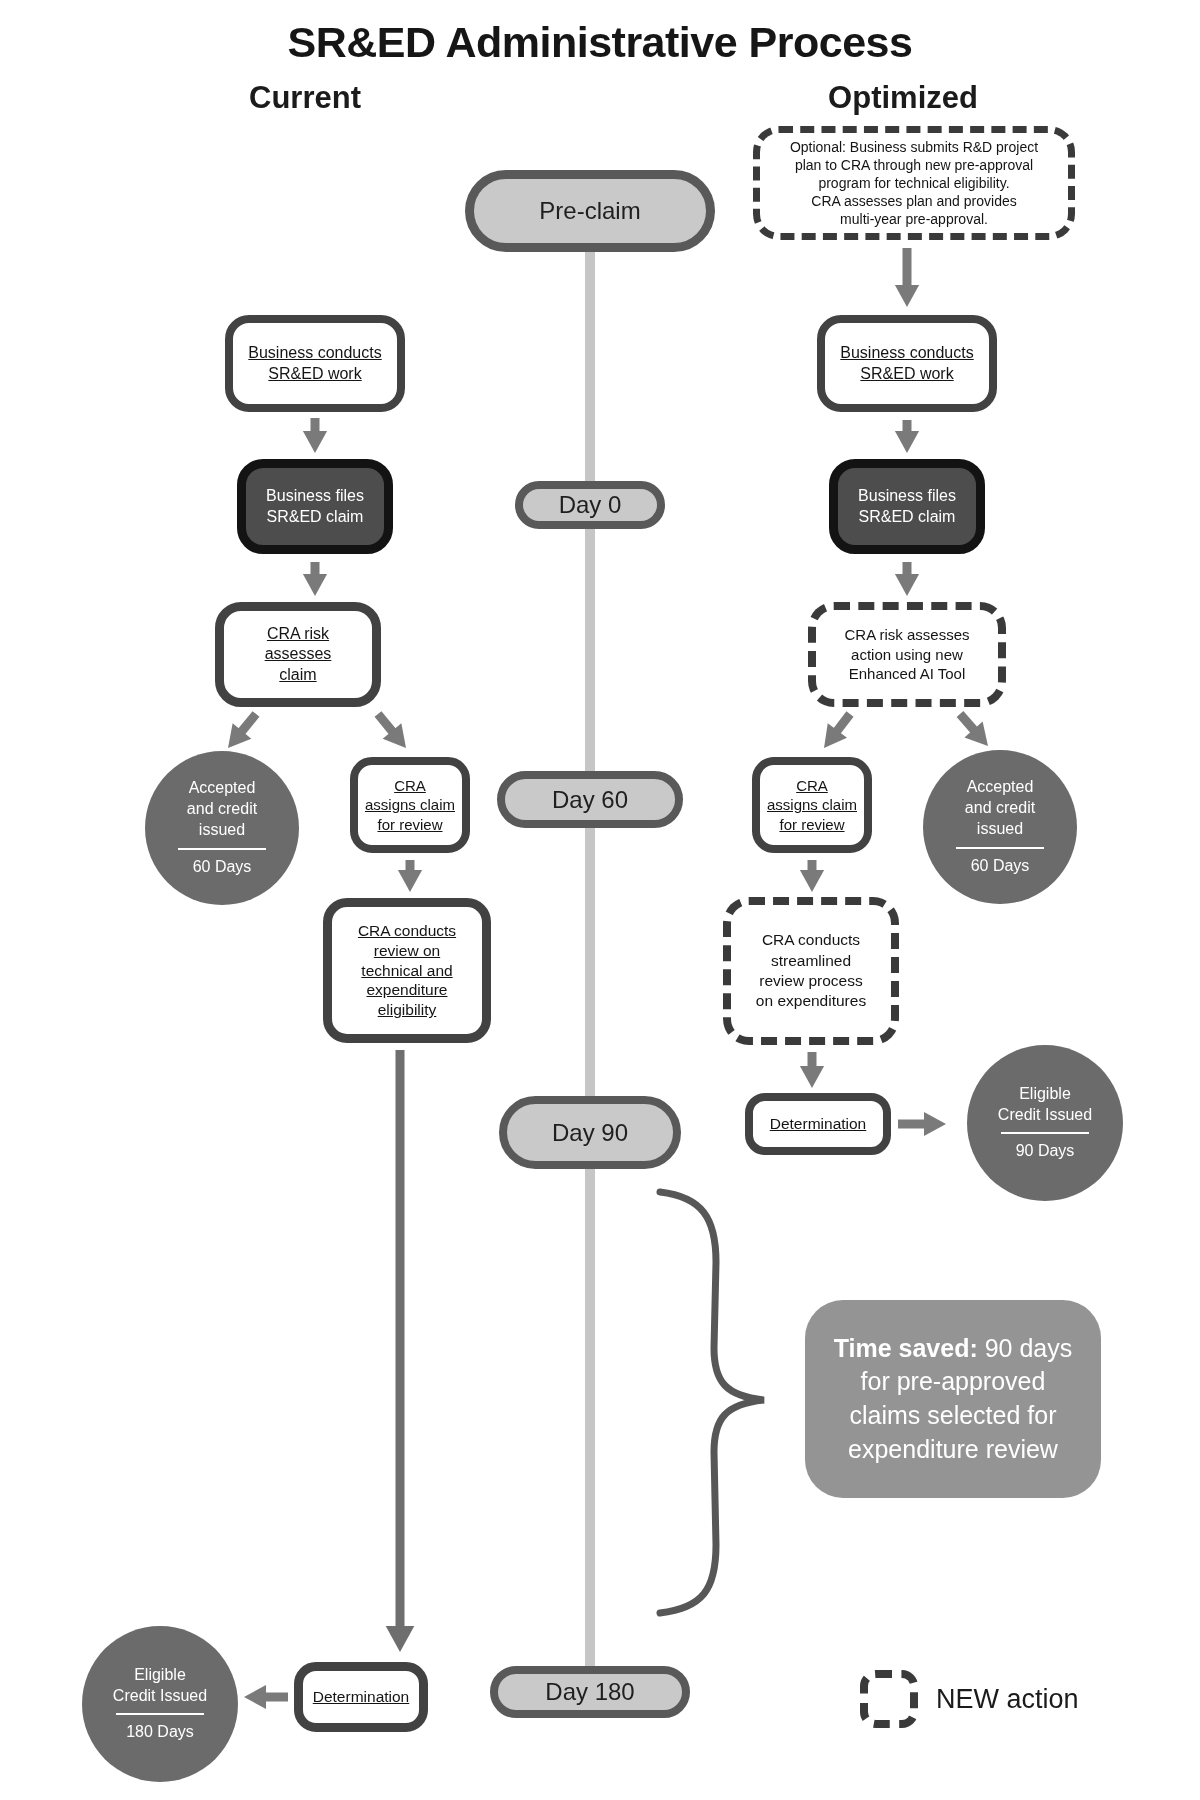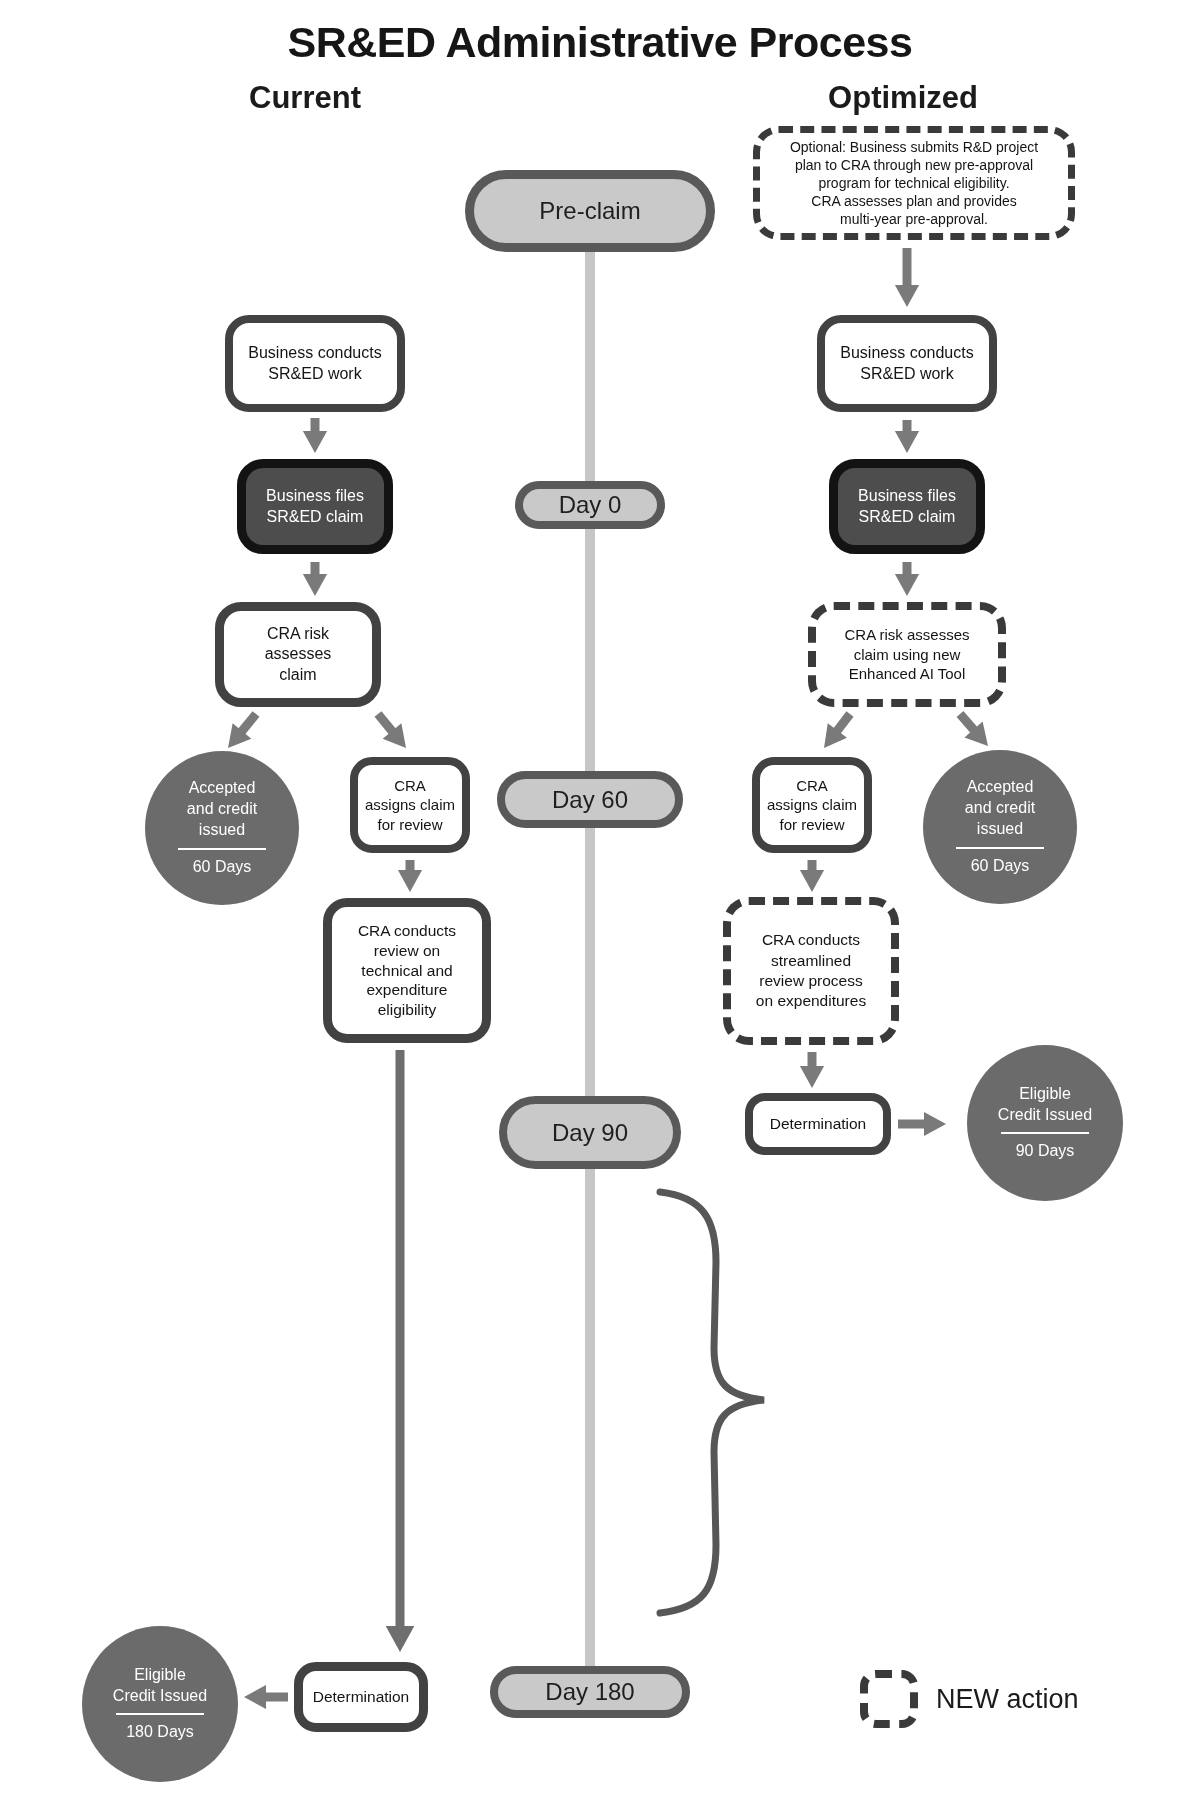--- a/index.html
+++ b/index.html
@@ -13,21 +13,21 @@
   .pre{white-space:pre-line;}
   .title{font-size:43px;font-weight:bold;letter-spacing:-0.5px;color:#161616;}
   .colhdr{font-size:31px;font-weight:bold;color:#1b1b1b;}
   .pill{
     background:#c9c9c9;border:8px solid #595959;border-radius:40px;
     font-size:24px;font-weight:500;color:#1f1f1f;
   }
   .pill-big{border-width:9px;border-radius:42px;}
   .node{
     background:#ffffff;border:8px solid #424242;border-radius:24px;
-    font-size:16px;line-height:1.28;color:#141414;padding:4px;
+    font-size:16px;line-height:1.28;color:#141414;padding:4px;text-decoration:underline;
   }
   .node-thick{border-width:9px;}
   .node-dark{
     background:#4d4d4d;border:9px solid #131313;border-radius:26px;color:#ffffff;
   }
   .node-dashed{
     background:#ffffff;border:8px dashed #3a3a3a;border-radius:26px;color:#141414;
   }
   .circle{
     background:#6b6b6b;border-radius:50%;color:#ffffff;
@@ -178,21 +178,21 @@
   <div class="abs node center-text" style="left:817px;top:315px;width:180px;height:97px;">
     <span class="pre">Business conducts
 SR&amp;ED work</span>
   </div>
   <div class="abs node-dark center-text" style="position:absolute;box-sizing:border-box;left:829px;top:459px;width:156px;height:95px;font-size:16px;line-height:1.28;">
     <span class="pre">Business files
 SR&amp;ED claim</span>
   </div>
   <div class="abs node-dashed center-text" style="position:absolute;box-sizing:border-box;left:808px;top:602px;width:198px;height:105px;font-size:15px;line-height:1.32;">
     <span class="pre">CRA risk assesses
-claim using new
+action using new
 Enhanced AI Tool</span>
   </div>
   <div class="abs node center-text" style="left:752px;top:757px;width:120px;height:96px;border-radius:22px;font-size:15px;">
     <span class="pre">CRA
 assigns claim
 for review</span>
   </div>
   <div class="abs circle" style="left:923px;top:750px;width:154px;height:154px;">
     <span class="pre">Accepted
 and credit
@@ -209,17 +209,23 @@
   <div class="abs node center-text" style="left:745px;top:1093px;width:146px;height:62px;border-radius:20px;font-size:15.5px;">
     <span>Determination</span>
   </div>
   <div class="abs circle" style="left:967px;top:1045px;width:156px;height:156px;">
     <span class="pre">Eligible
 Credit Issued</span>
     <span class="divider"></span>
     <span>90 Days</span>
   </div>
 
+  <div class="abs timesaved center-text" style="left:805px;top:1300px;width:296px;height:198px;">
+    <div class="pre" style="padding:10px 16px;"><b>Time saved:</b><span> 90 days
+for pre-approved
+claims selected for
+expenditure review</span></div>
+  </div>
 
   <div class="abs legend-box" style="left:860px;top:1670px;width:58px;height:58px;"></div>
   <div class="abs legend-label" style="left:936px;top:1684px;">NEW action</div>
 
 </div>
 
 </body></html>

